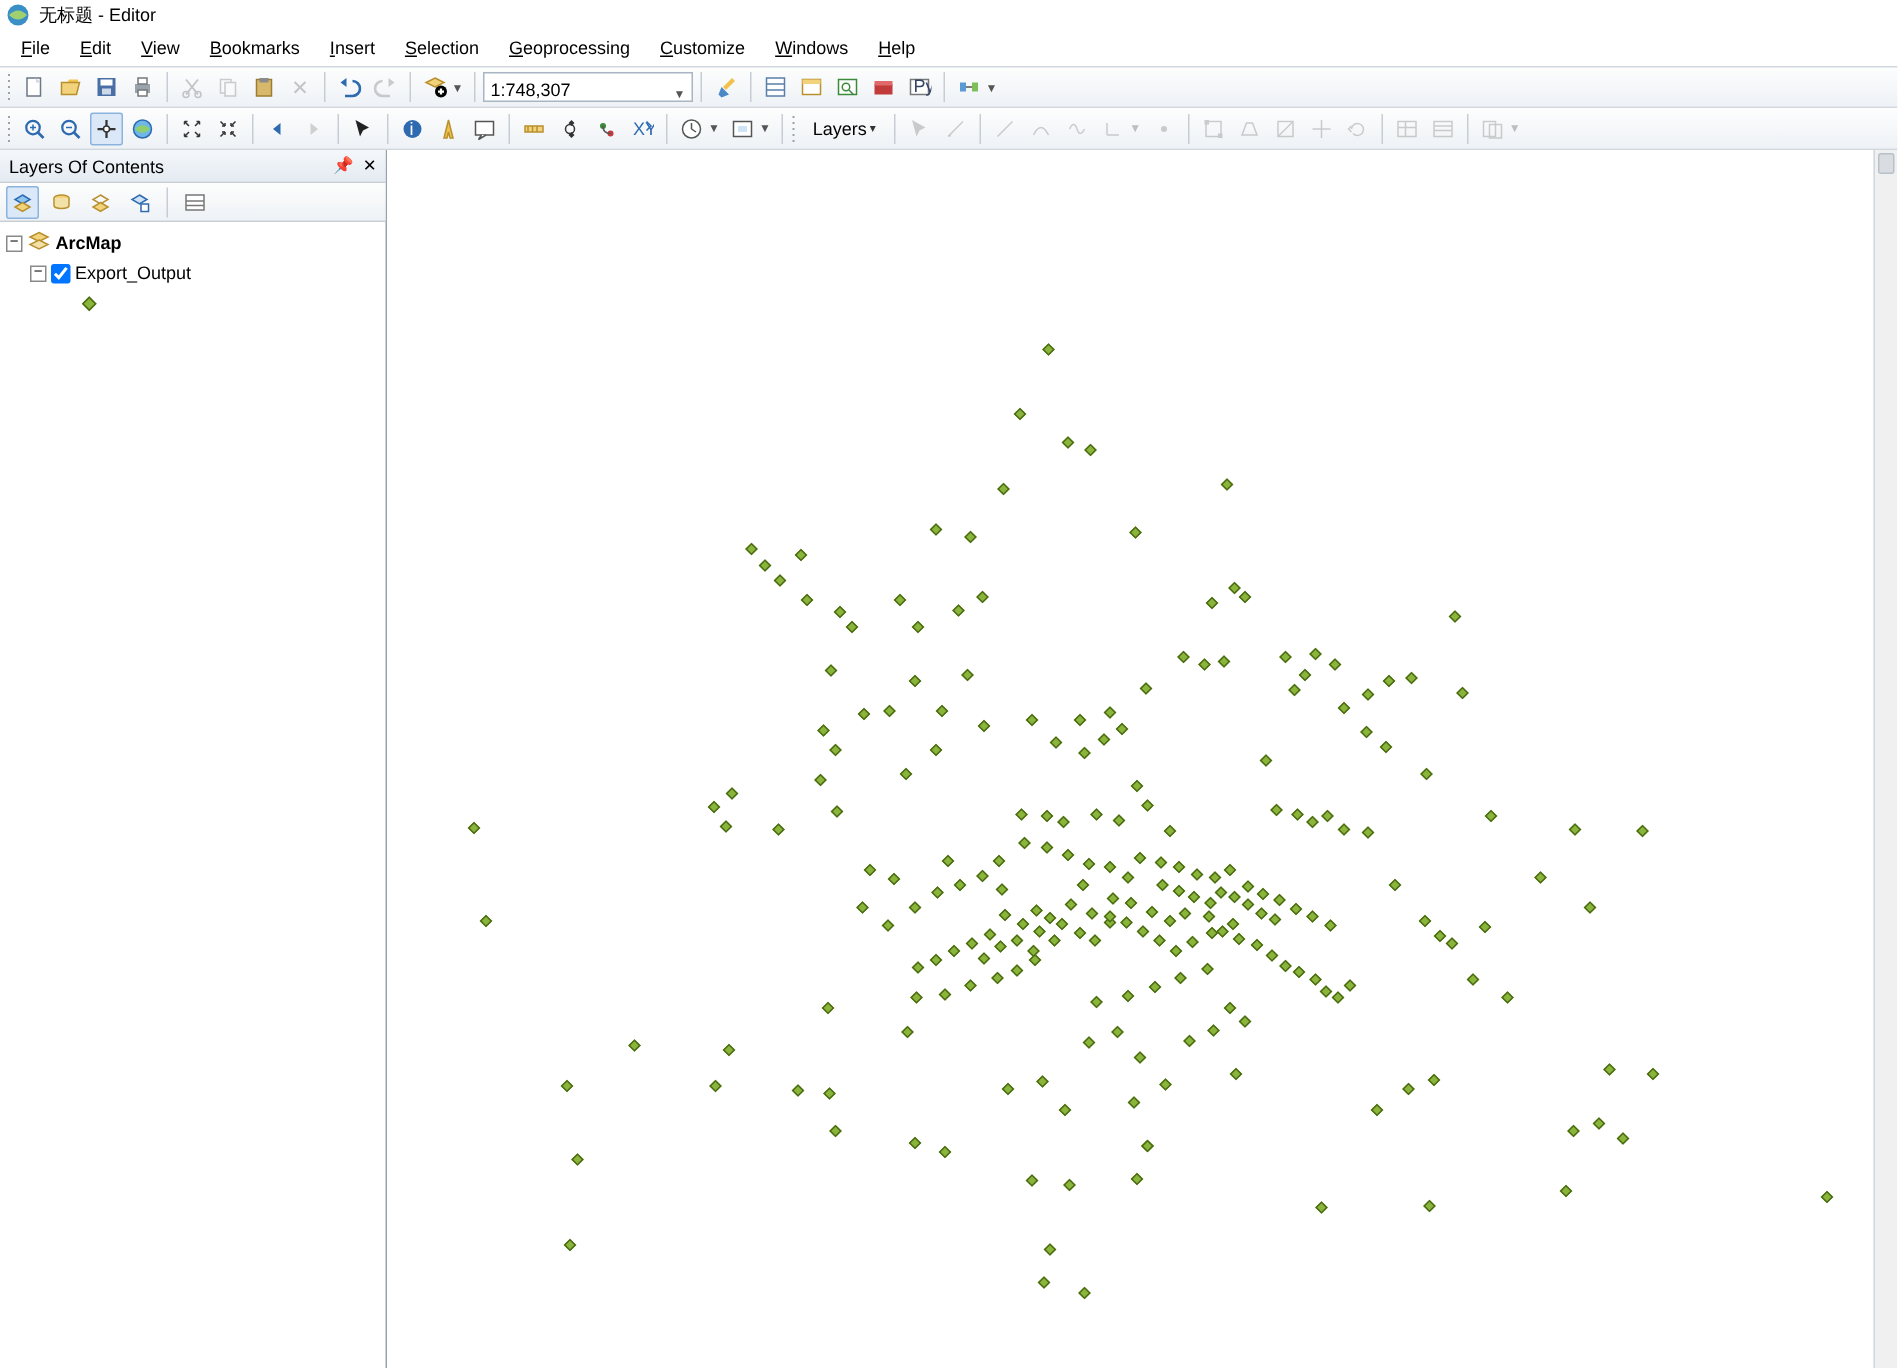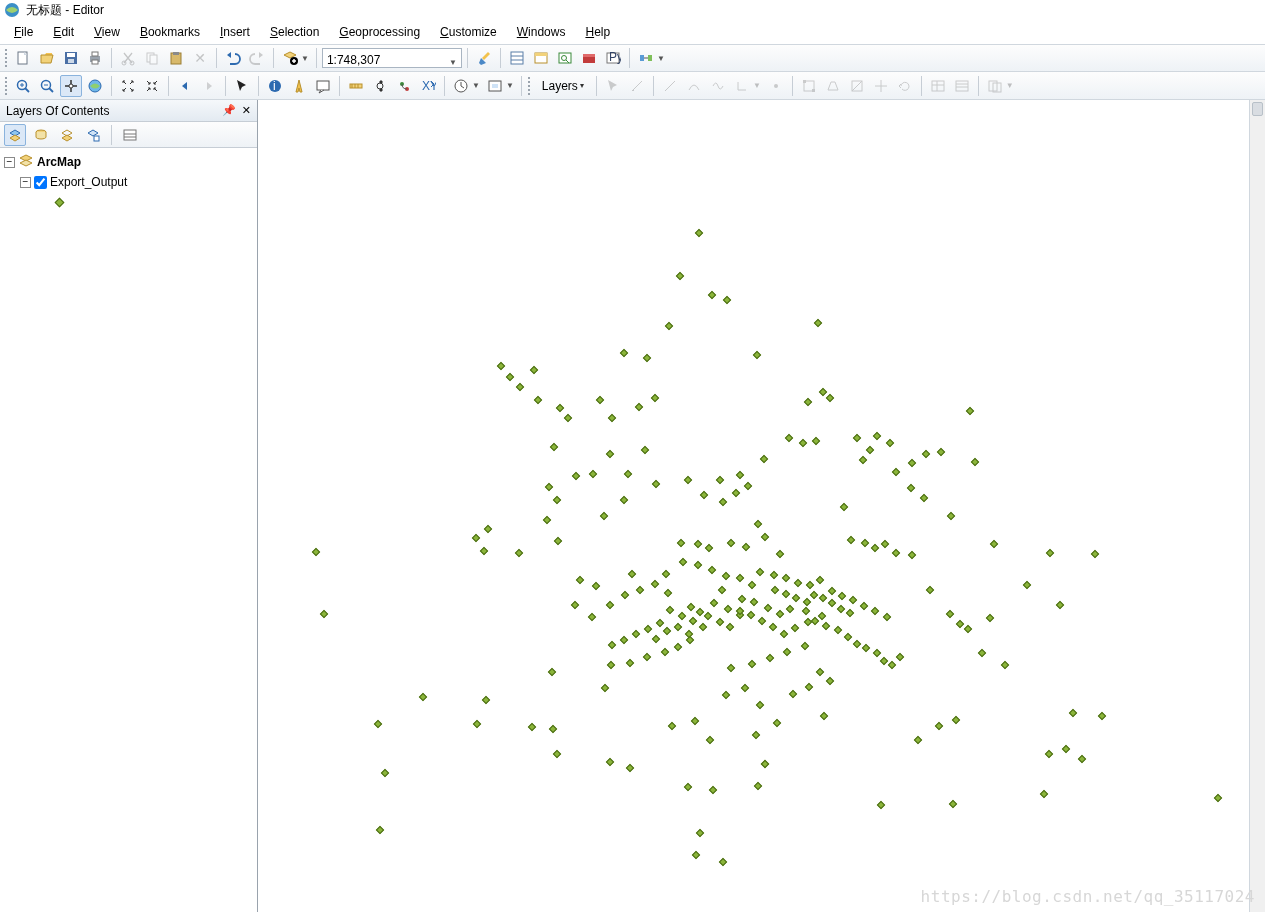--- a/index.html
+++ b/index.html
@@ -487,21 +487,20 @@
       <div class="tree-row" style="padding-left:54px">
         <span class="sym-pt"></span>
       </div>
     </div>
   </div>
 
   <div class="map" id="map">
     <div class="vscroll">
         <div class="thumb"></div>
       </div>
-    <div class="watermark">https://blog.csdn.net/qq_35117024</div>
   <div class="pt" style="left: 441px; top: 133px;"></div>
       <div class="pt" style="left: 422px; top: 176px;"></div>
       <div class="pt" style="left: 454px; top: 195px;"></div>
       <div class="pt" style="left: 469px; top: 200px;"></div>
       <div class="pt" style="left: 560px; top: 223px;"></div>
       <div class="pt" style="left: 243px; top: 266px;"></div>
       <div class="pt" style="left: 276px; top: 270px;"></div>
       <div class="pt" style="left: 252px; top: 277px;"></div>
       <div class="pt" style="left: 262px; top: 287px;"></div>
       <div class="pt" style="left: 366px; top: 253px;"></div>

